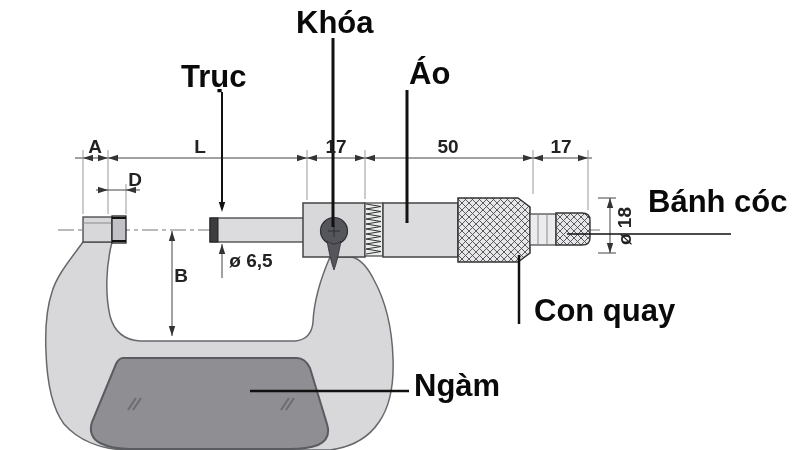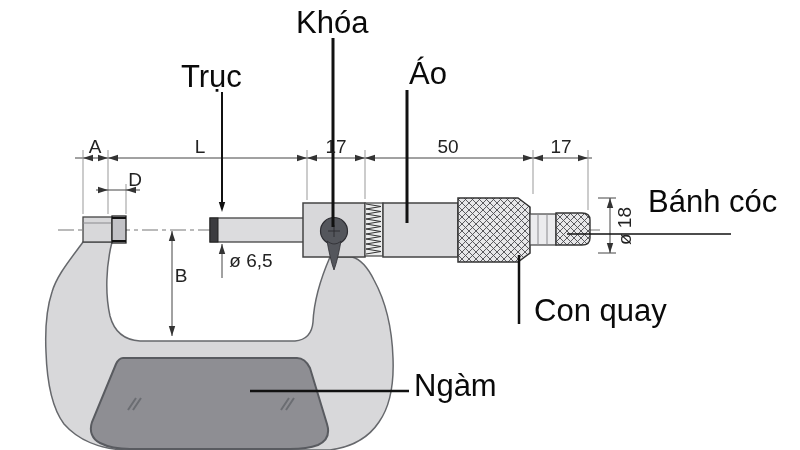--- a/index.html
+++ b/index.html
@@ -1,17 +1,17 @@
 <!DOCTYPE html>
 <html><head>
 <meta charset="utf-8">
 <style>
   html,body{margin:0;padding:0;background:#fff;}
   .stage{width:800px;height:450px;position:relative;overflow:hidden;background:#fff;
-         font-family:"Liberation Sans",sans-serif;}
+         font-family:"Liberation Sans",sans-serif;font-weight:bold;}
   svg{display:block;}
   text{font-family:"Liberation Sans",sans-serif;}
   .part-label{font-size:31px;fill:#0a0a0a;}
   .dim-label{font-size:19px;fill:#222;}
 </style>
 </head>
 <body>
 
 <div class="stage">
 <svg width="800" height="450" viewBox="0 0 800 450">

